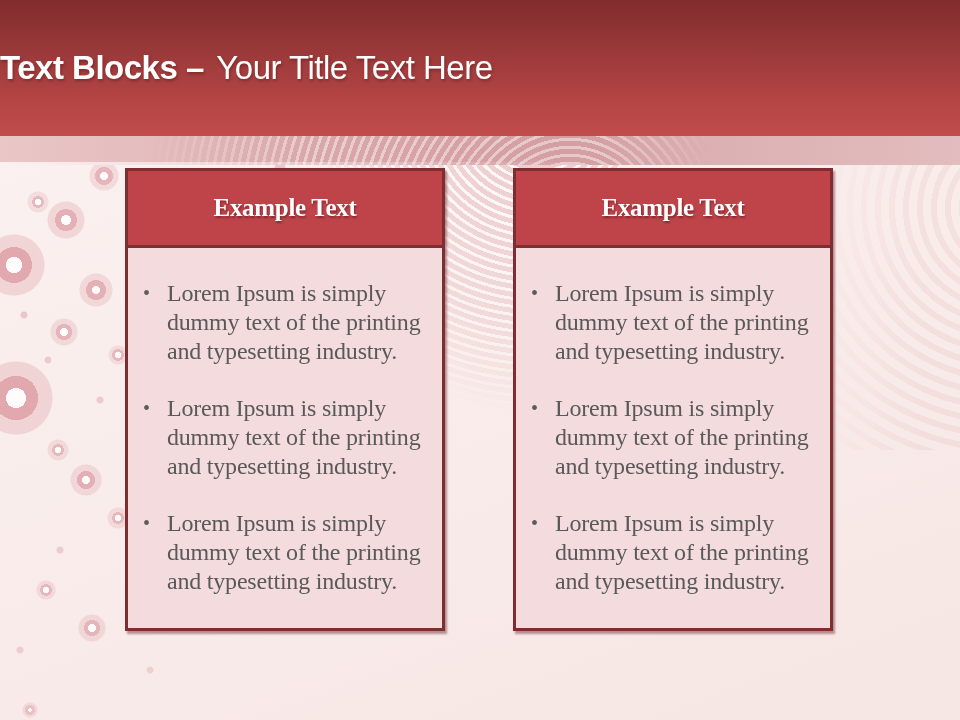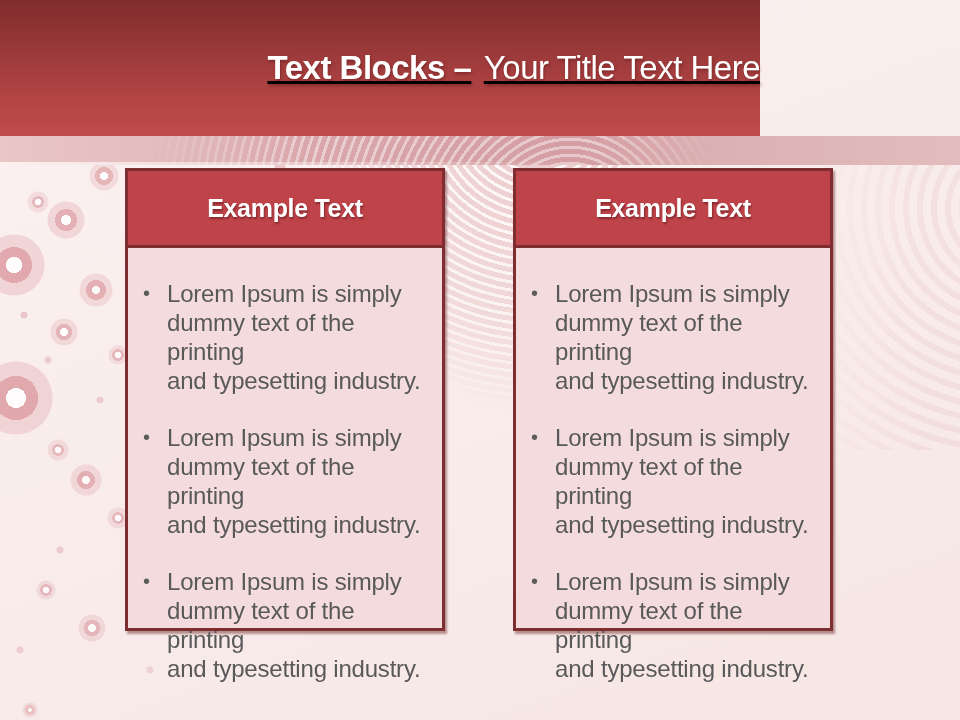--- a/index.html
+++ b/index.html
@@ -4,23 +4,23 @@
 <style>
   html,body { margin:0; padding:0; }
   body { width:960px; height:720px; overflow:hidden;
          font-family:"Liberation Sans", sans-serif; }
 
   .slide { position:relative; width:960px; height:720px;
            background:linear-gradient(160deg, #fbf2f1 0%, #f9edeb 45%, #f6e6e4 100%);
            overflow:hidden; }
 
   
-  .title-band { position:absolute; left:0; top:0; width:760px; height:136px;
+  .title-band { position:absolute; left:0; top:0; width:960px; height:136px;
                 background:linear-gradient(180deg, var(--band-top,#802c2d) 0%, #963738 32%, #b34444 72%, var(--band-bottom,#c14c4c) 100%);
-                display:flex; align-items:center; justify-content:flex-end; z-index:3;text-decoration:underline; }
+                display:flex; align-items:center; justify-content:flex-start; z-index:3; }
   .slide-title { margin:0; font-size:33px; letter-spacing:-0.5px; color:var(--title-text,#ffffff);
                  text-shadow:1px 2px 3px rgba(60,10,10,.35); font-weight:400; white-space:nowrap; }
   .slide-title .t-bold { font-weight:700; margin-right:.38em; }
 
   
   .accent-strip { position:absolute; left:0; top:136px; width:960px; height:29px;
                   background:linear-gradient(90deg, #eac6c7 0%, #dfb5b7 28%, #d8a9ac 58%, var(--strip,#e2bcbe) 100%);
                   z-index:2; }
   .accent-strip::after { content:""; position:absolute; left:0; bottom:0; width:62%; height:3px;
                          background:linear-gradient(90deg, rgba(255,255,255,.75), rgba(255,255,255,0)); }
@@ -72,21 +72,21 @@
             opacity:.7; }
 
   
   .bg-rings { position:absolute; right:-30px; top:140px; width:170px; height:310px; z-index:1;
               background:repeating-radial-gradient(circle at 110% 22%, rgba(209,138,144,.14) 0 6px, rgba(255,255,255,0) 6px 14px);
               -webkit-mask-image:linear-gradient(90deg, transparent, rgba(0,0,0,.8) 60%);
               mask-image:linear-gradient(90deg, transparent, rgba(0,0,0,.8) 60%); }
 
   
   .cards { position:absolute; left:125px; top:168px; width:708px; height:463px;
-           display:flex; gap:68px; z-index:4; }
+           display:flex; gap:68px; z-index:4;font-family:Liberation Serif, serif; }
   .card { width:322px; height:463px; box-sizing:border-box;
           border:3px solid var(--card-border,#7e2d31);
           background:var(--card-body-bg,#f4dbdd);
           box-shadow:2px 3px 2px rgba(100,30,35,.45);
           display:flex; flex-direction:column; }
   .card-header { height:77px; box-sizing:border-box; flex:0 0 auto;
                  background:var(--card-red,#bf444a);
                  border-bottom:3px solid var(--card-border,#7e2d31);
                  display:flex; align-items:center; justify-content:center; }
   .card-header-label { color:#ffffff; font-size:25px; font-weight:700; letter-spacing:-0.3px;

